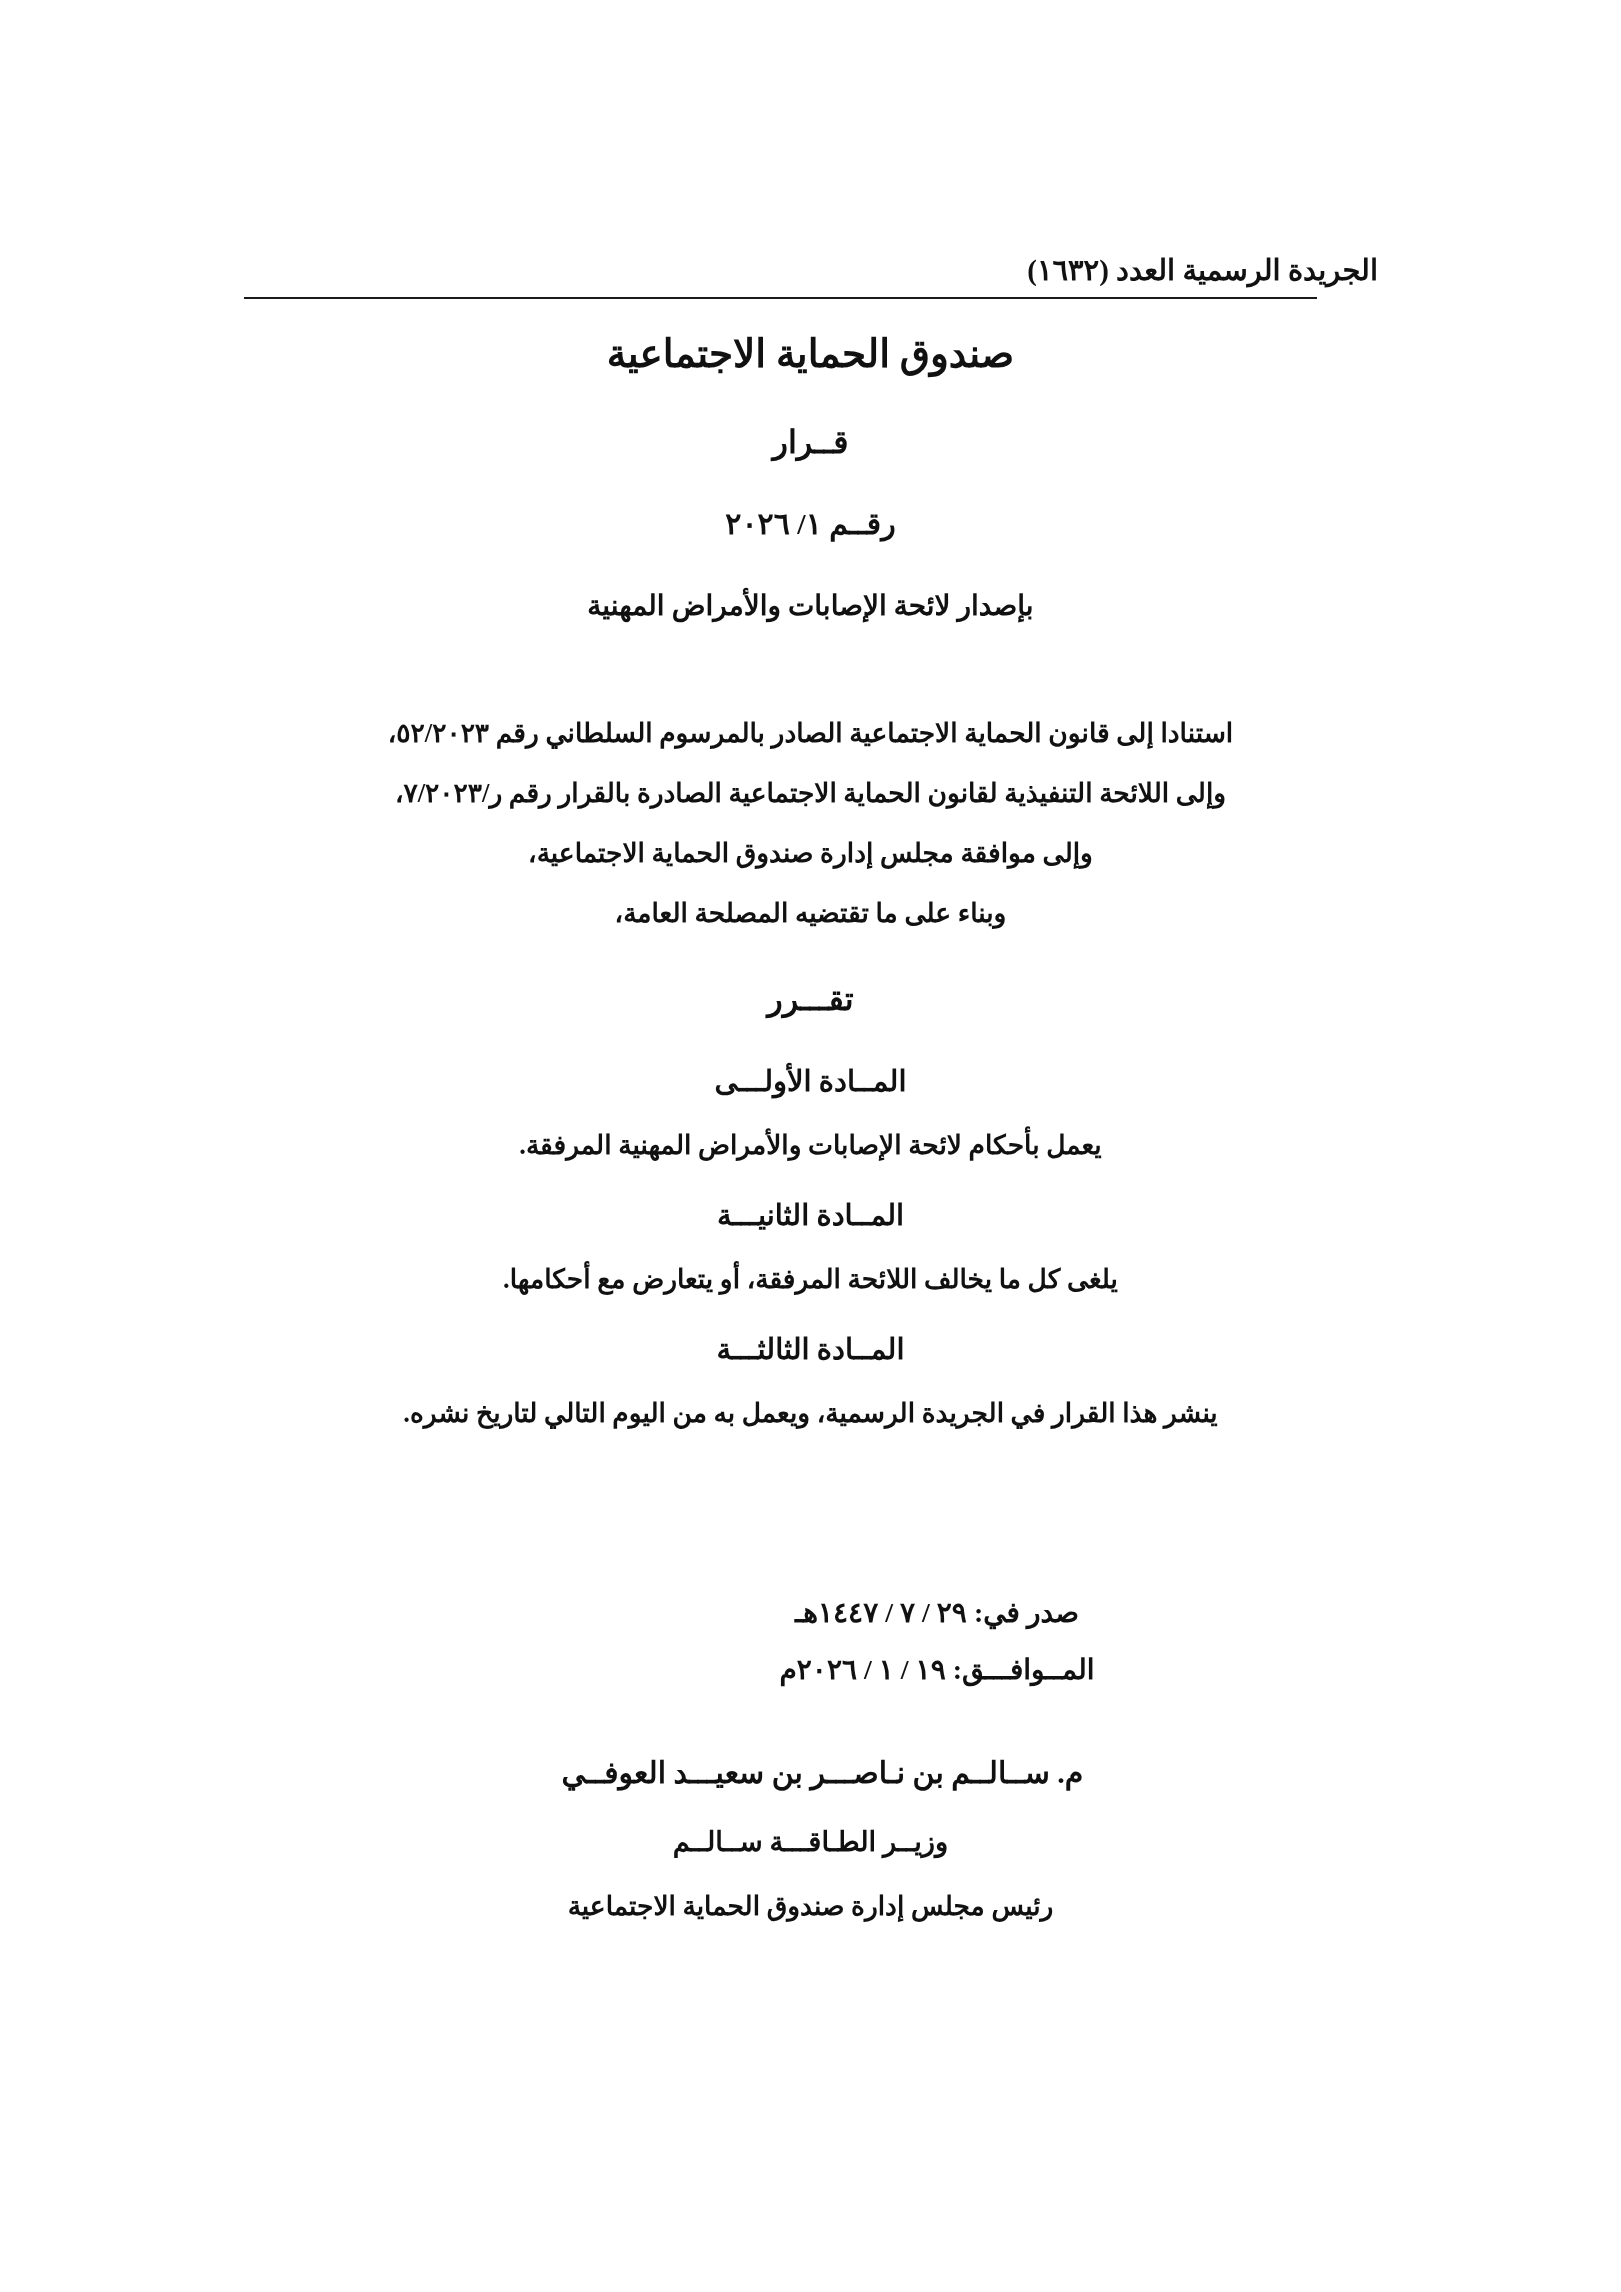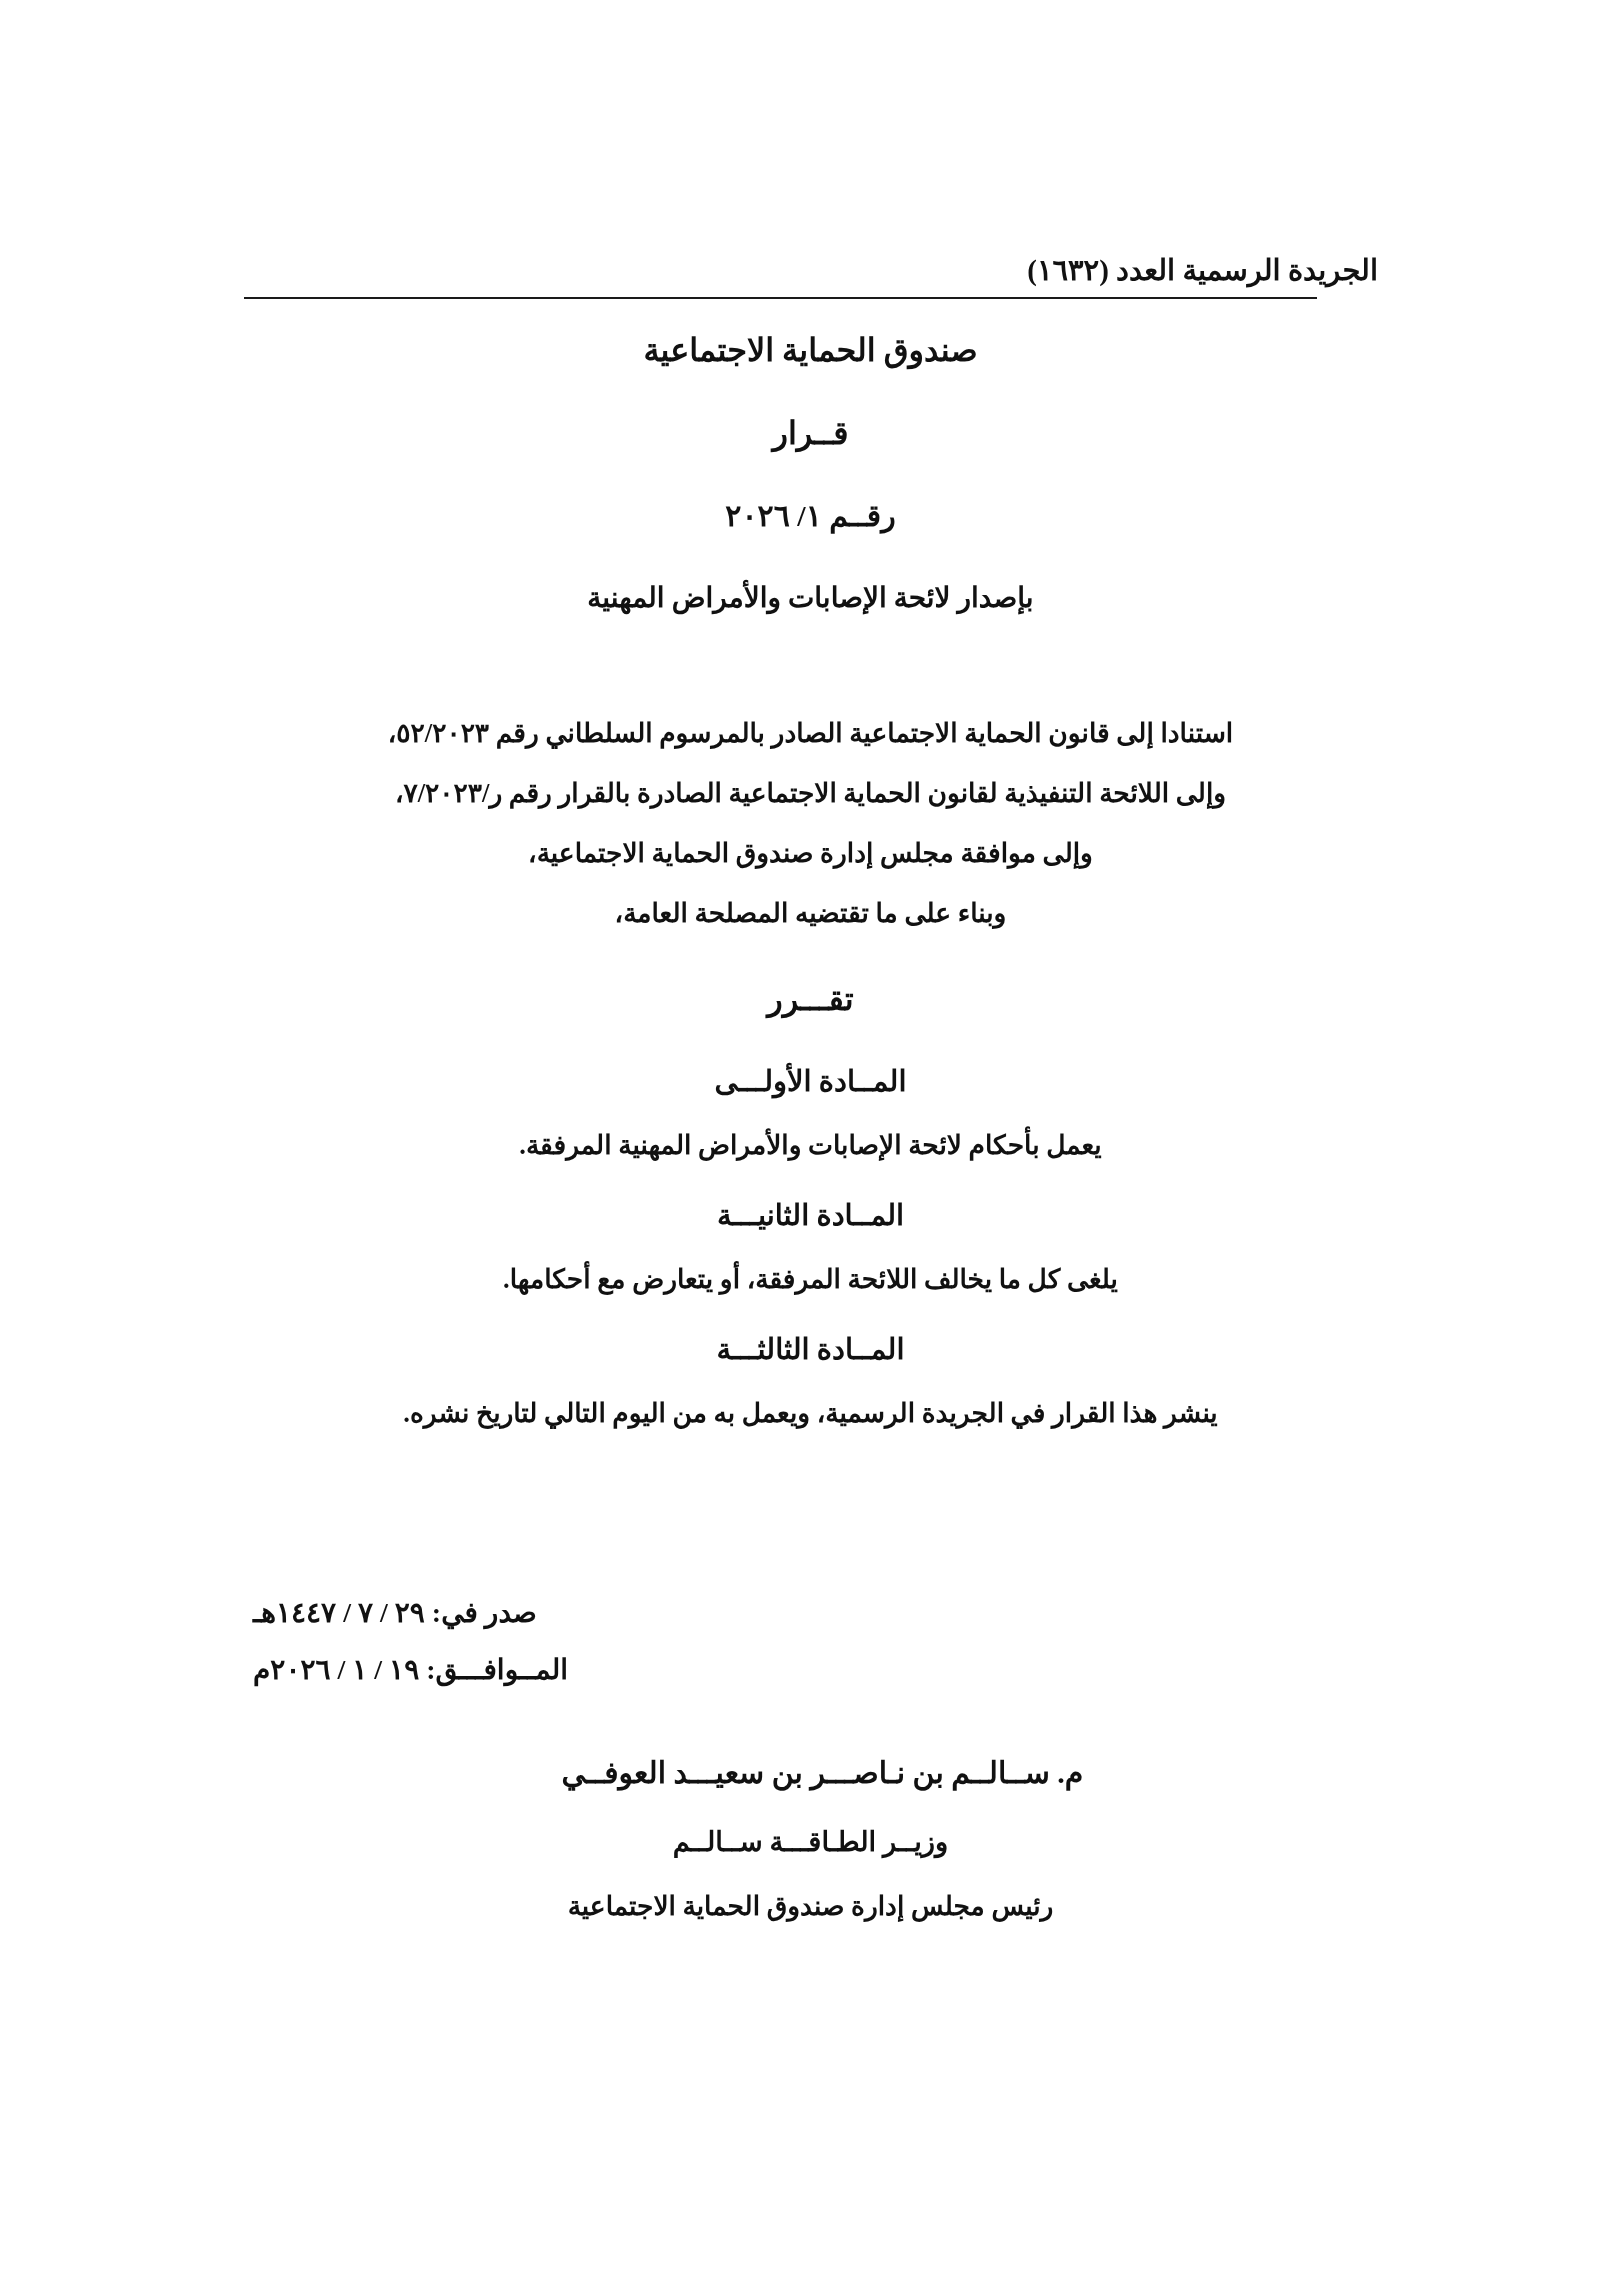--- a/index.html
+++ b/index.html
@@ -50,21 +50,21 @@
   
   .title-stack {
     position: absolute;
     top: 331px;
     left: 0;
     right: 0;
     text-align: center;
   }
 
   .doc-org {
-    font-size: 32px;
+    font-size: 39px;
     font-weight: 700;
     line-height: 1.2;
     margin-bottom: 45px;
   }
 
   .doc-kind {
     font-size: 32px;
     font-weight: 700;
     line-height: 1.2;
     letter-spacing: 1px;
@@ -138,21 +138,21 @@
     line-height: 1.45;
   }
 
   
   .dates {
     position: absolute;
     top: 1596px;
     right: 0;
     left: 0;
     padding-left: 253px;
-    text-align: left;
+    text-align: center;
   }
 
   .date-line {
     font-size: 28px;
     font-weight: 700;
     line-height: 1.2;
     margin-bottom: 23.5px;
     direction: rtl;
     unicode-bidi: isolate;
     display: block;

